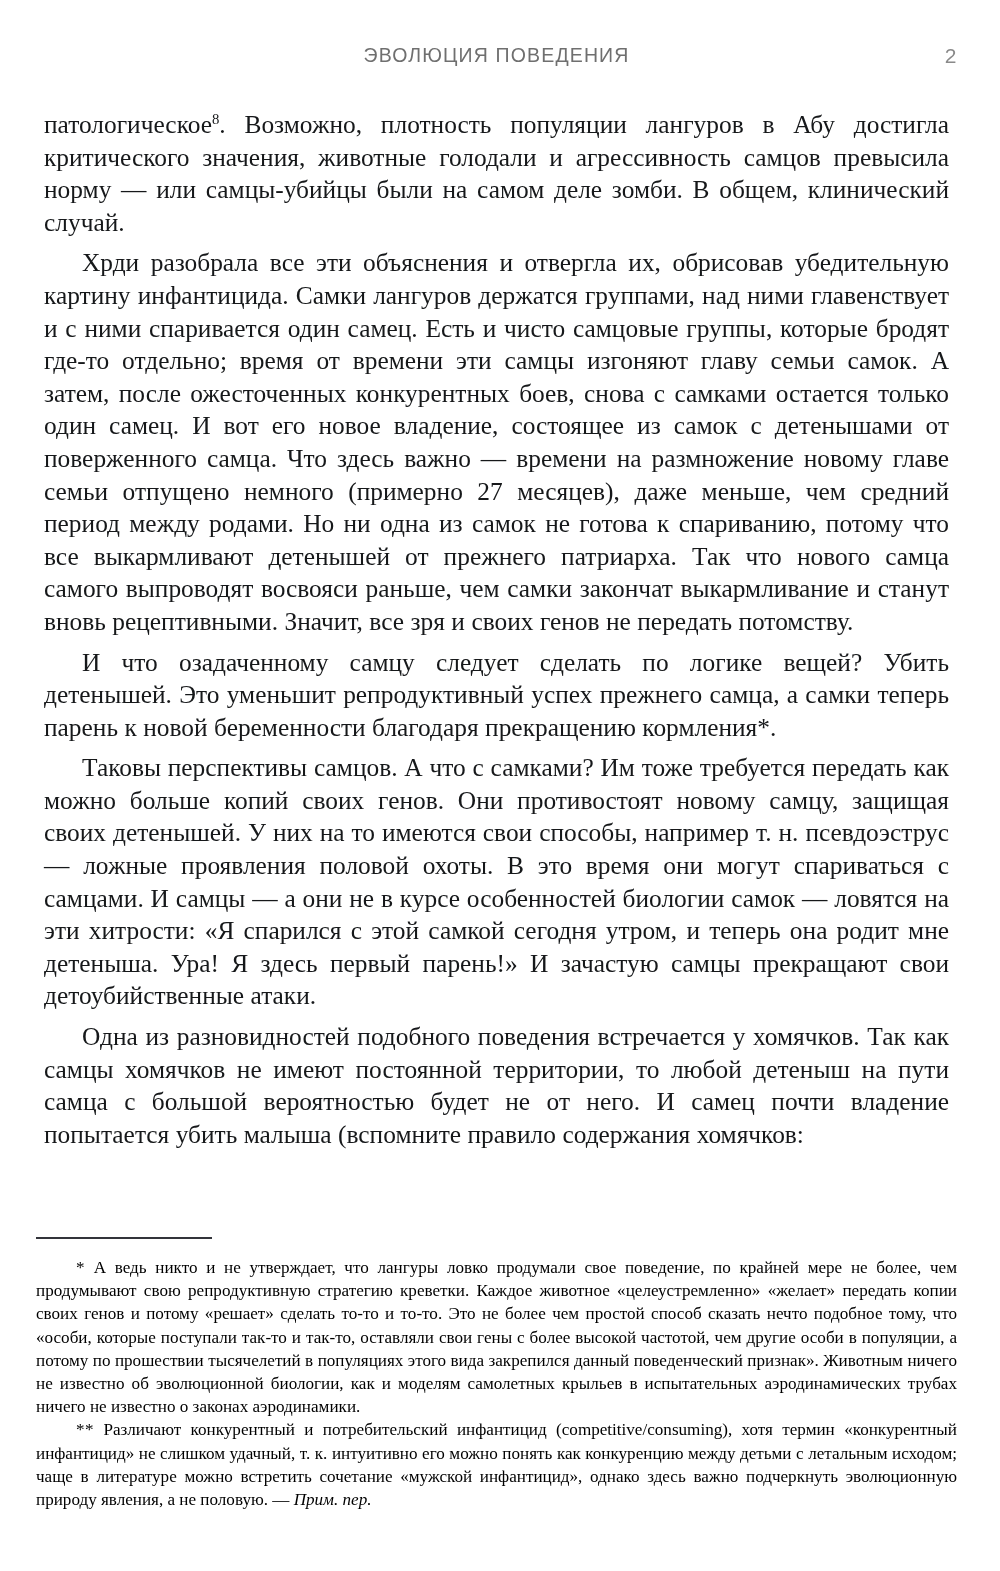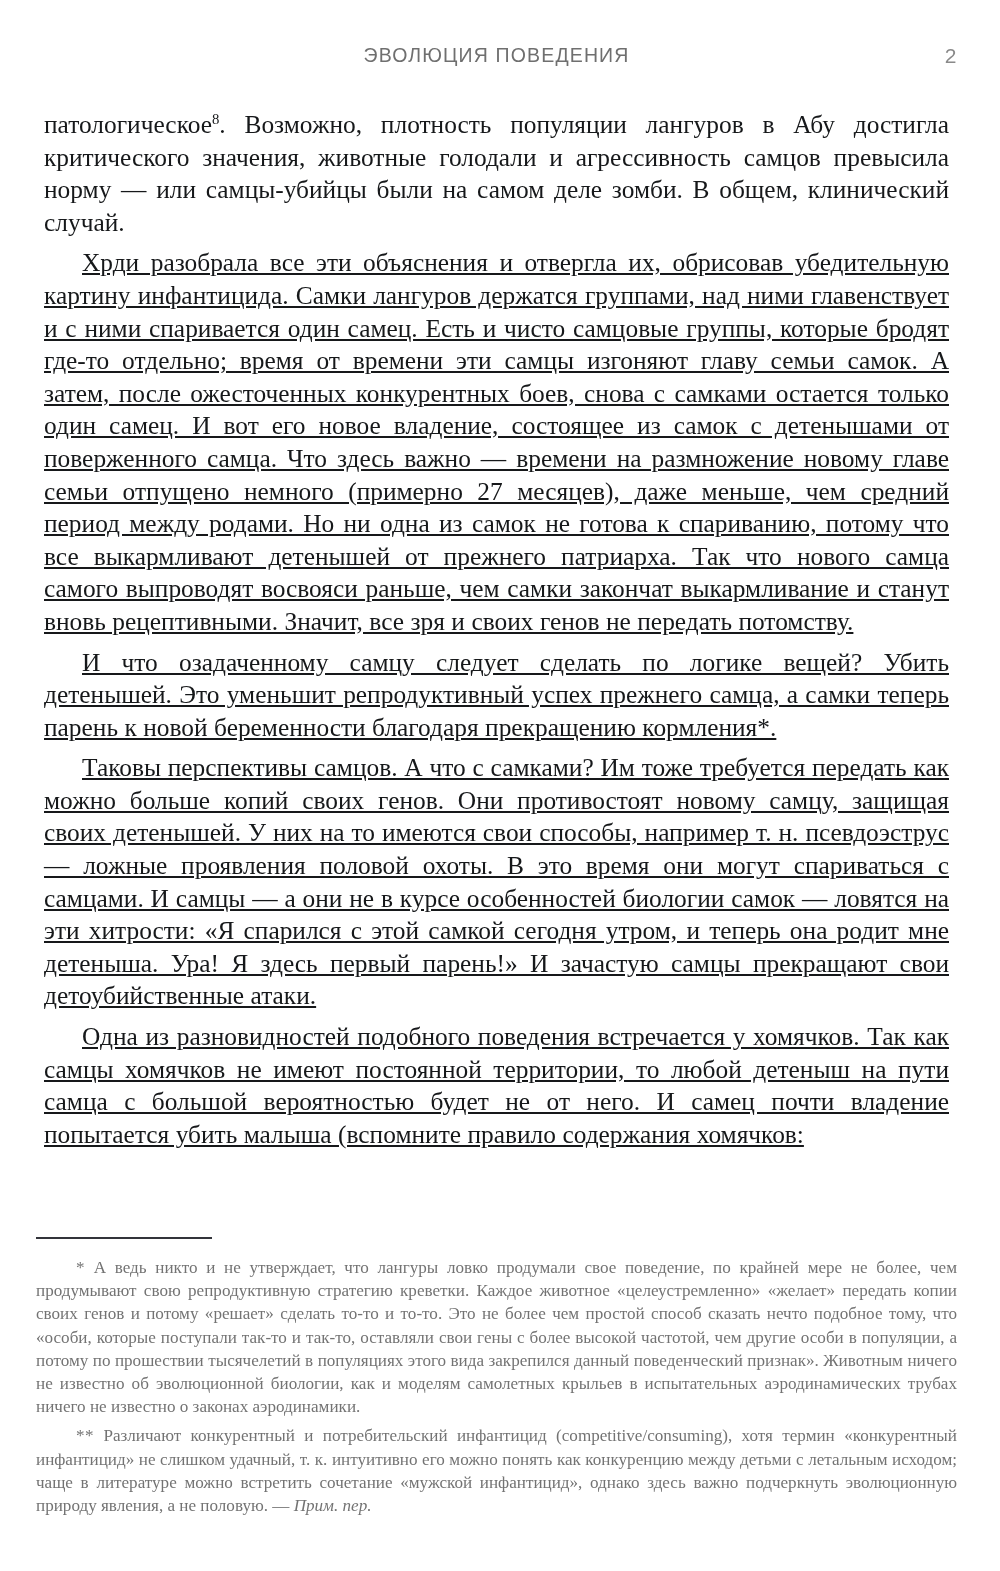--- a/index.html
+++ b/index.html
@@ -59,21 +59,20 @@
     line-height: 32.6px;
     color: #16181a;
     text-align: justify;
     text-justify: inter-word;
     margin: 8px;
     hyphens: manual;
     word-spacing: 0.1px;
   }
   .para.indent {
     text-indent: 38px;
-    text-decoration: underline;
   }
   sup {
     font-size: 0.58em;
     line-height: 0;
     vertical-align: 0.62em;
   }
 
   
   .footnotes {
     position: absolute;
@@ -84,28 +83,27 @@
   .fn-rule {
     width: 176px;
     height: 2px;
     background: #32343a;
     margin: 0 0 17px 0;
   }
   .fn {
     font-family: "Liberation Serif", "DejaVu Serif", serif;
     font-size: 17.1px;
     line-height: 23.2px;
-    color: #737373;
+    color: #000000;
     text-align: justify;
     text-justify: inter-word;
     margin: 0;
     text-indent: 40px;
   }
   .fn + .fn {
-    margin-top: 6px;
   }
   .fn .mark {
     letter-spacing: 0.5px;
   }
   .fn i {
     font-style: italic;
   }
 </style>
 </head>
 <body>

